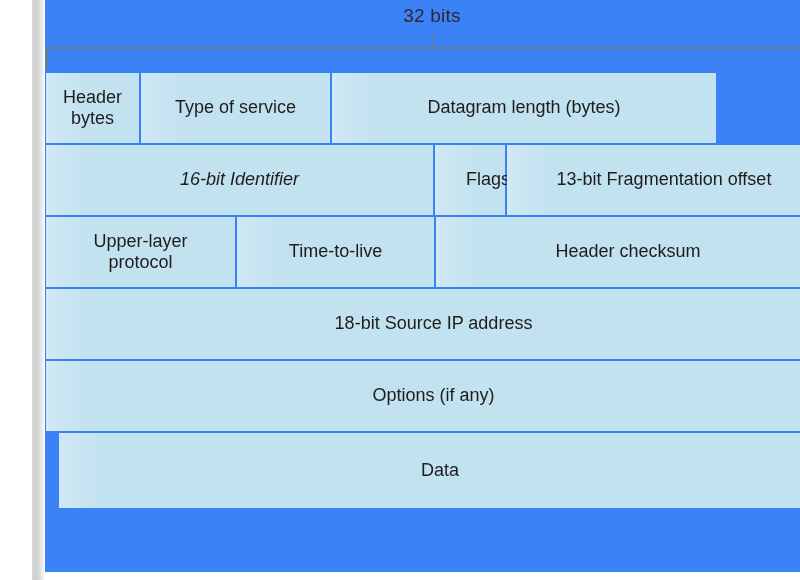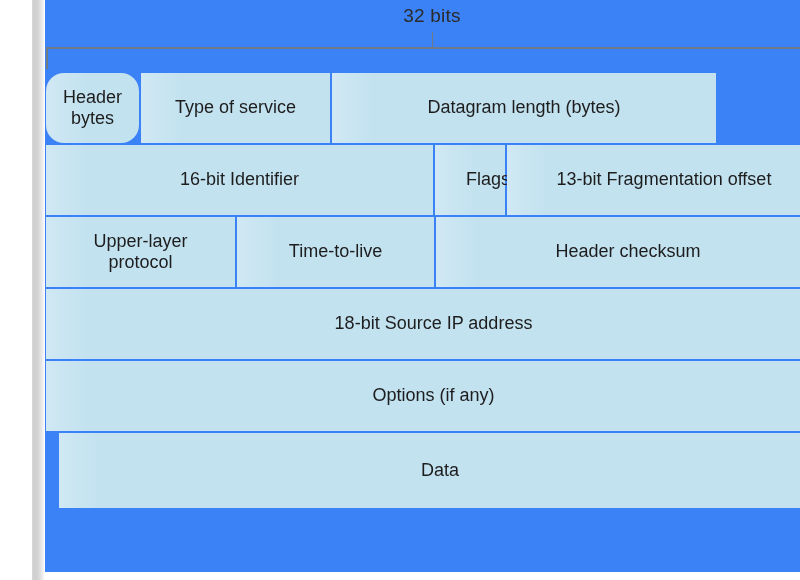--- a/index.html
+++ b/index.html
@@ -105,25 +105,25 @@
     background-image: linear-gradient(to right,
         rgba(255,255,255,0.22) 0px,
         rgba(255,255,255,0.0) 40px);
   }
   .cell:last-child {
     margin-right: 0;
   }
 
   
   .w-version    { width: 103px; }
-  .w-hlen       { width: 93px; border-radius: 18px;  }
+  .w-hlen       { width: 93px;  }
   .w-tos        { width: 189px; }
   .w-dglen      { width: 384px; }
 
-  .w-ident      { width: 387px; }
+  .w-ident      { width: 387px; font-style: italic; }
   .w-flags      { width: 70px; padding-left: 40px;  }
   .w-fragoff    { width: 314px; }
 
   .w-ttl        { width: 197px; }
   .w-upper      { width: 189px; }
   .w-cksum      { width: 384px; }
 
   .w-full       { width: 775px; }
 
   

